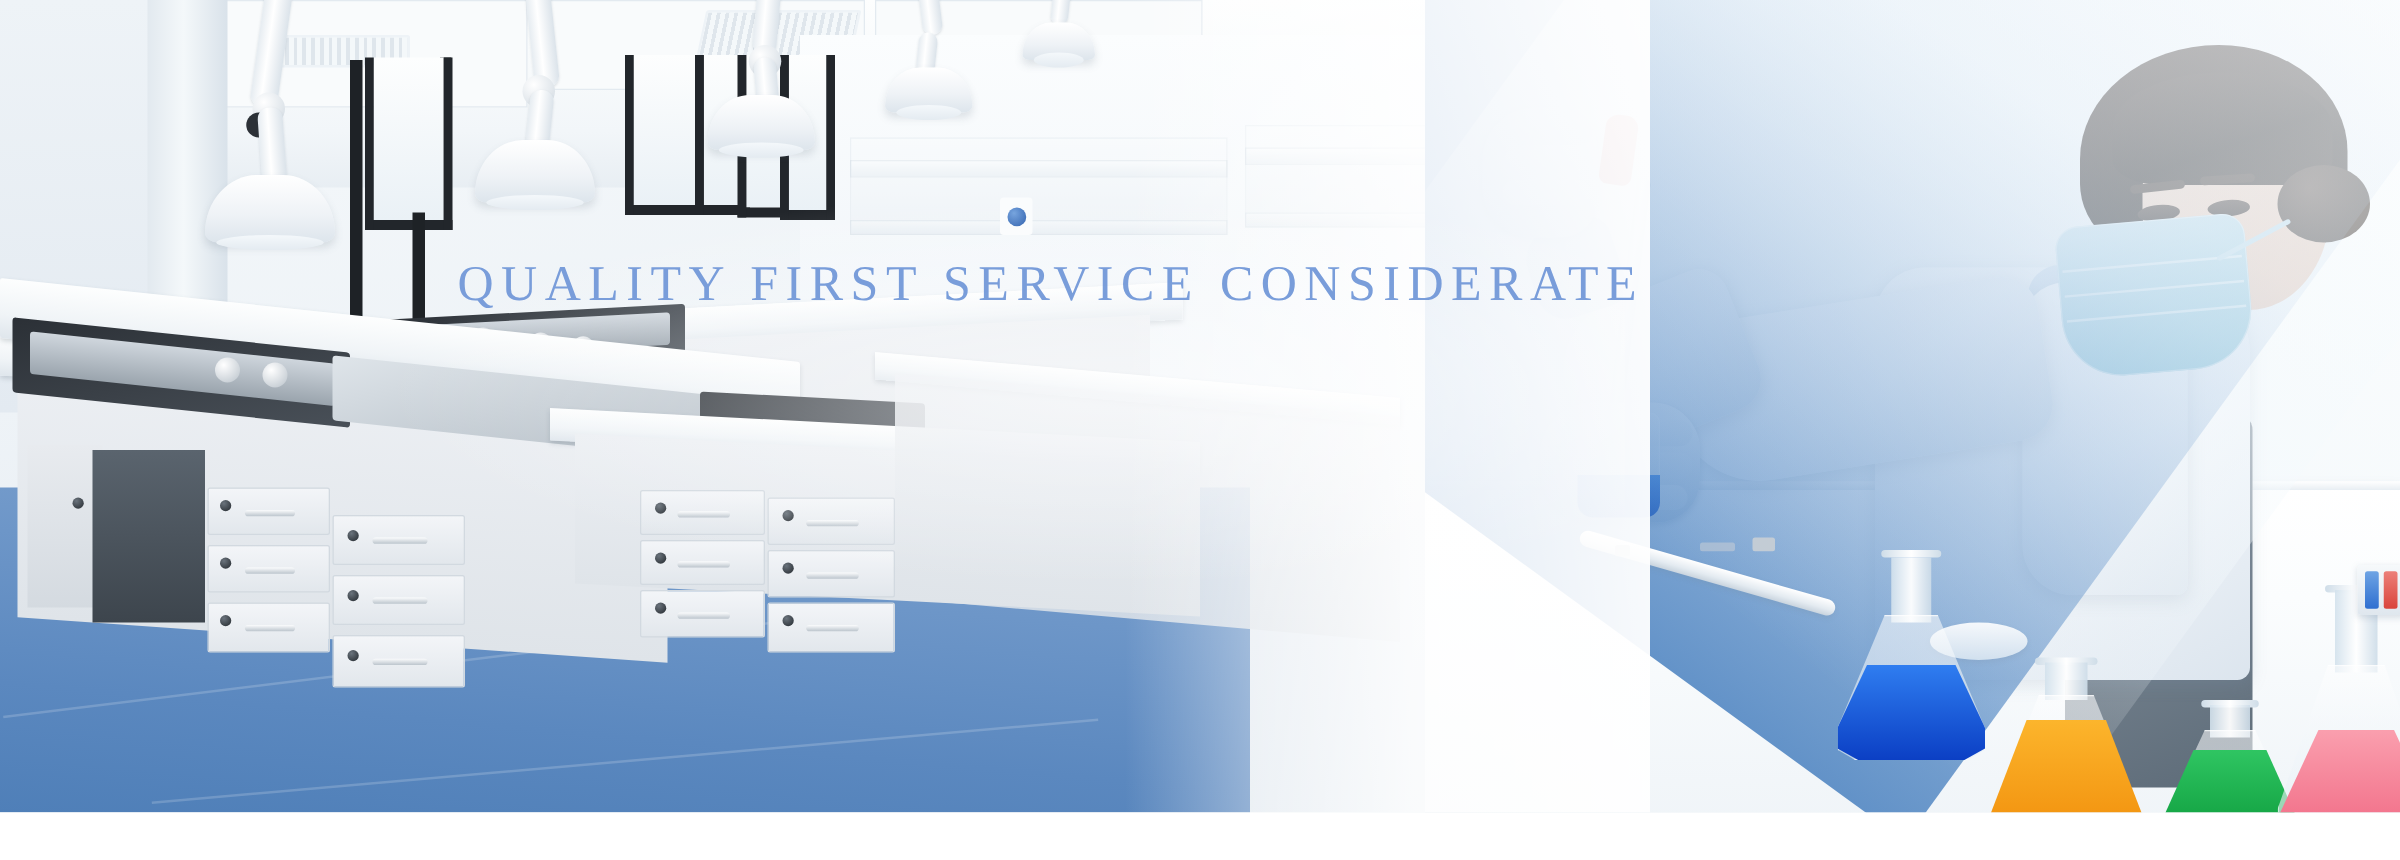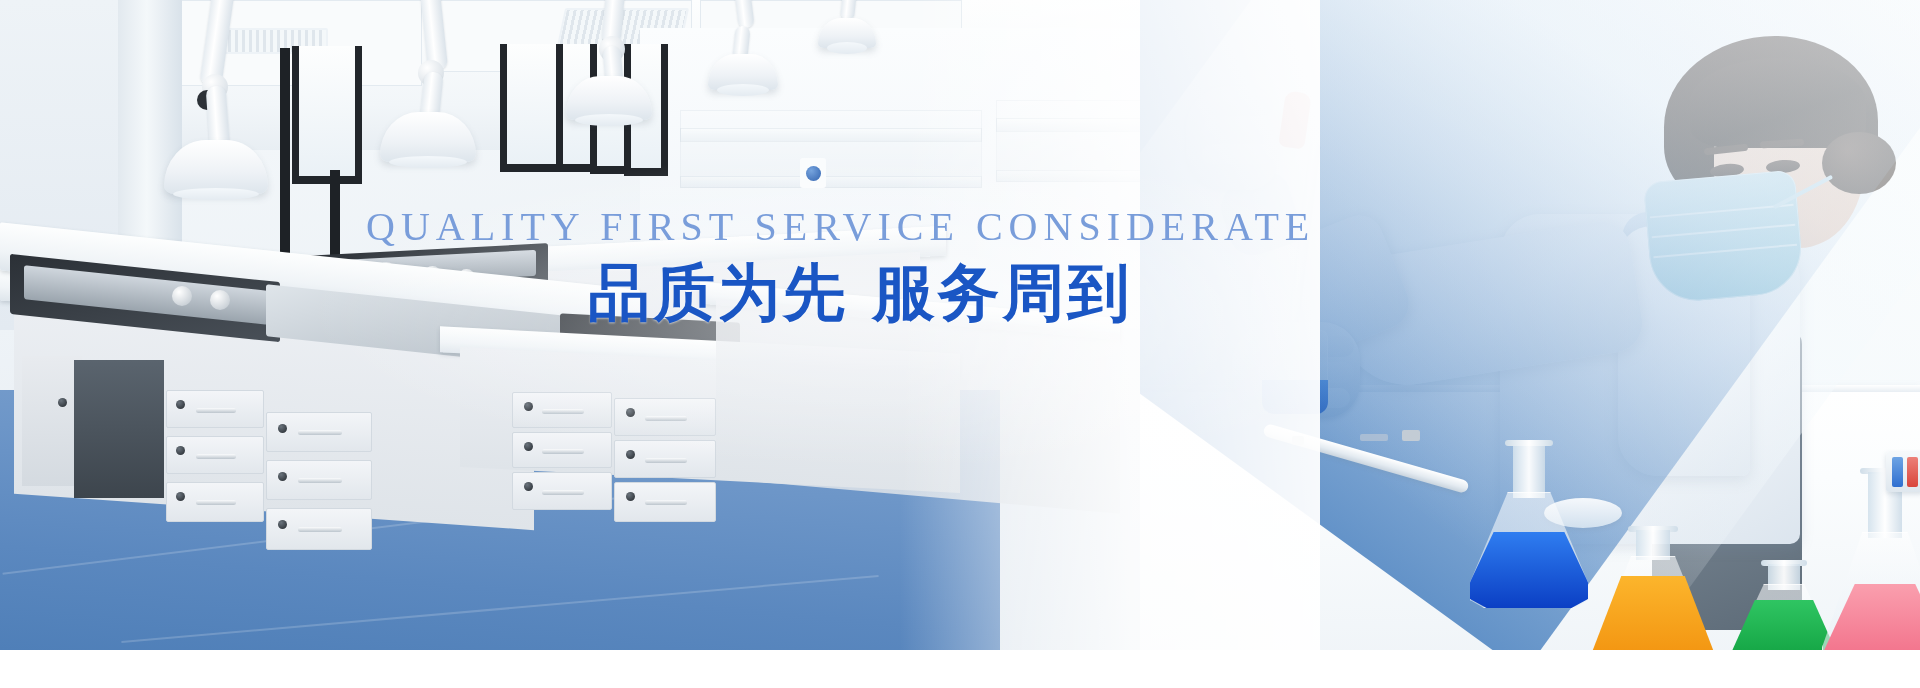--- a/index.html
+++ b/index.html
@@ -390,17 +390,16 @@
 
     </div>
   </div>
 
   <div class="haze"></div>
   <div class="haze2"></div>
 
   <div class="copy">
     <div class="eng">QUALITY FIRST SERVICE CONSIDERATE</div>
 
-    <div class="cn-main">品质为先 服务周到</div>
 
   </div>
 
 </div>
 
 </body></html>

